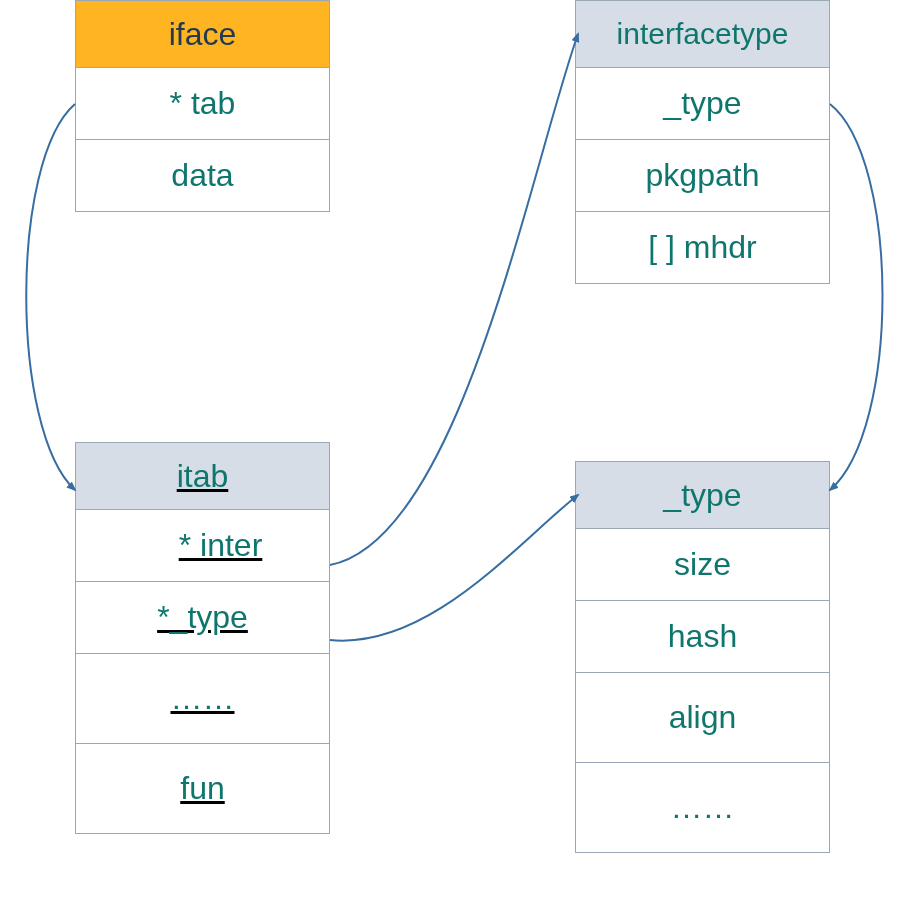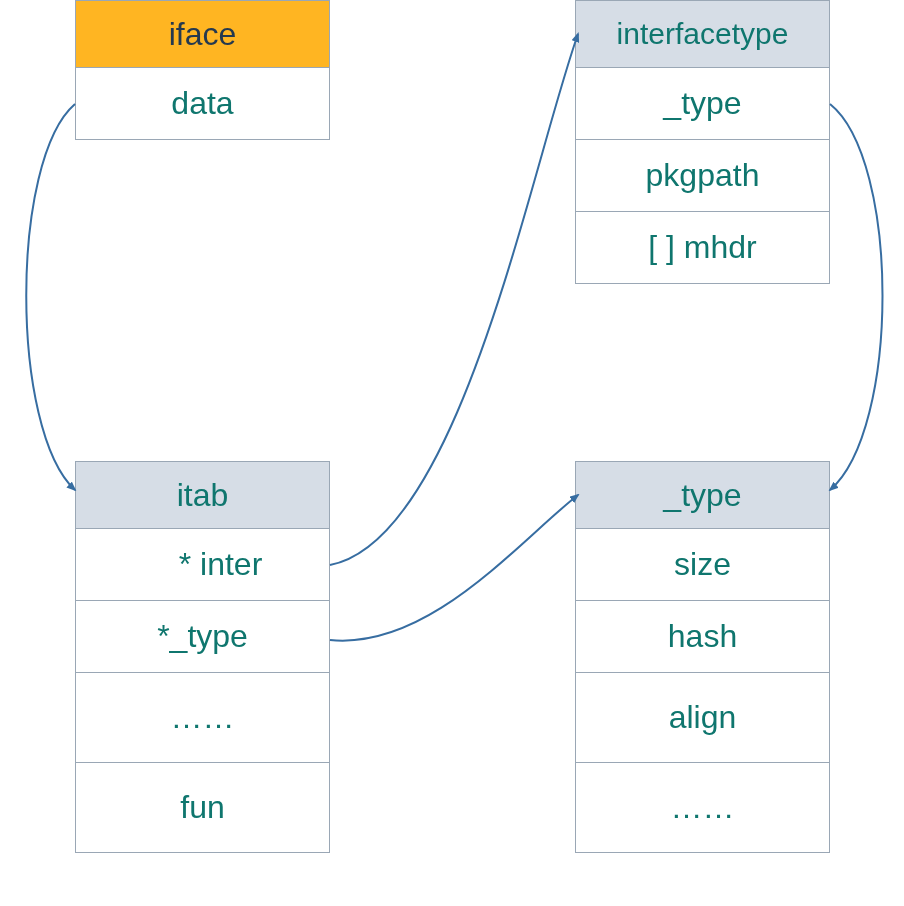--- a/index.html
+++ b/index.html
@@ -50,31 +50,32 @@
   .cell + .cell { border-top: none; }
   .hdr + .cell { border-top: none; }
 </style>
 </head>
 <body>
 
 <div class="canvas">
 
   <div class="struct" style="left:75px; top:0px; width:255px;">
     <div class="hdr accent" style="height:68px;">iface</div>
+    <div class="cell" style="height:72px;">* tab</div>
     <div class="cell" style="height:72px;">data</div>
   </div>
 
   <div class="struct" style="left:575px; top:0px; width:255px;">
     <div class="hdr" style="height:68px; font-size:30px;">interfacetype</div>
     <div class="cell" style="height:72px;">_type</div>
     <div class="cell" style="height:72px;text-align:center;">pkgpath</div>
     <div class="cell" style="height:72px;">[ ] mhdr</div>
   </div>
 
-  <div class="struct" style="left:75px; top:461px; width:255px;">
+  <div class="struct" style="left:75px; top:442px; width:255px;text-decoration:underline;">
     <div class="hdr" style="height:68px;">itab</div>
     <div class="cell" style="height:72px;padding-left:36px;">* inter</div>
     <div class="cell" style="height:72px;">*_type</div>
     <div class="cell" style="height:90px;">……</div>
     <div class="cell" style="height:90px;">fun</div>
   </div>
 
   <div class="struct" style="left:575px; top:461px; width:255px;">
     <div class="hdr" style="height:68px;">_type</div>
     <div class="cell" style="height:72px;">size</div>

